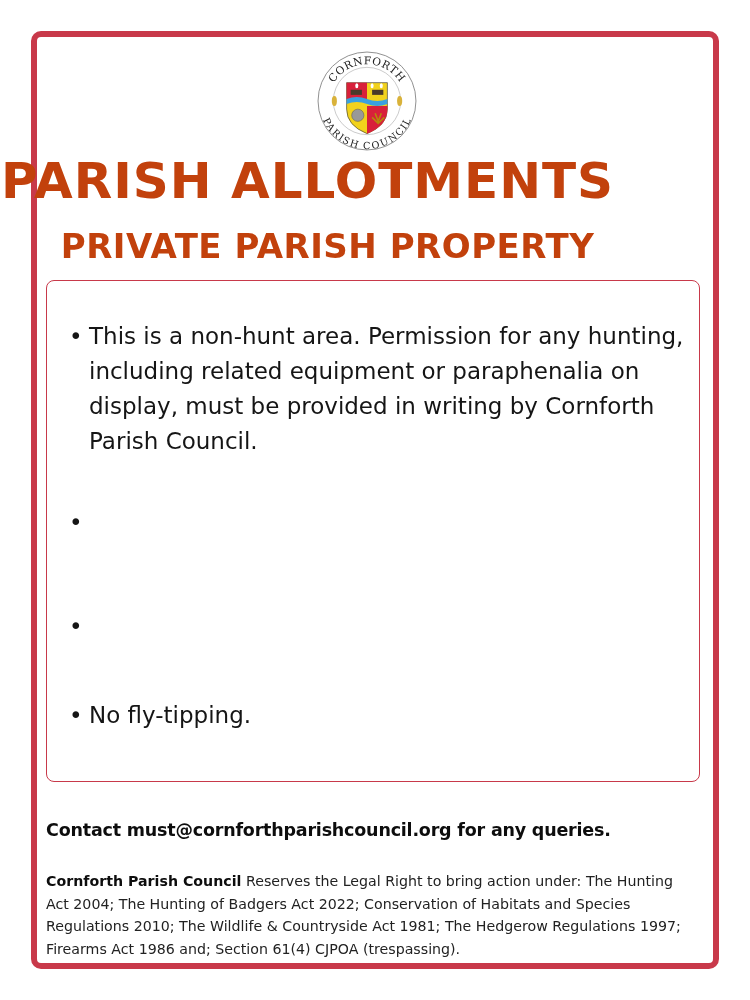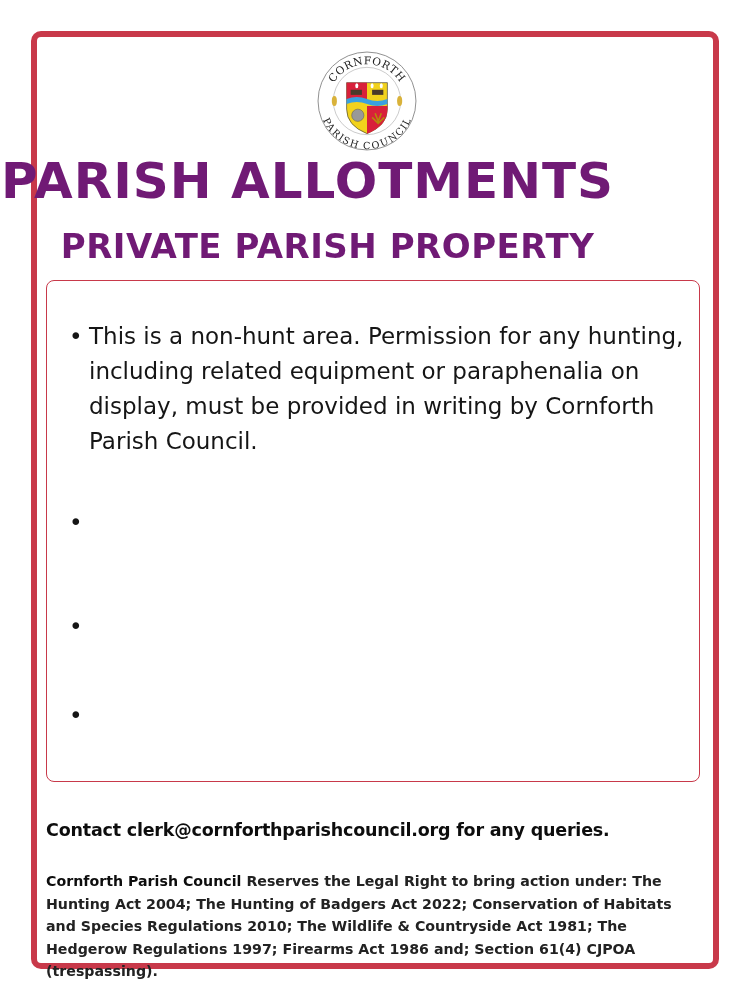--- a/index.html
+++ b/index.html
@@ -2,32 +2,32 @@
 <html><head>
 <meta charset="utf-8">
 <style>
   html, body { margin: 0; padding: 0; background: #ffffff; }
   body { width: 750px; height: 1000px; position: relative; overflow: hidden;
          font-family: "DejaVu Sans", sans-serif; color: #111; }
   .frame { position: absolute; left: 31px; top: 31px; width: 676px; height: 926px;
            border: 6px solid #c8394a; border-radius: 10px; background: #fff; }
   .logo { position: absolute; left: 316px; top: 50px; width: 102px; height: 102px; }
   .title { position: absolute; left: 0; width: 615px; text-align: center;
-           font-family: "DejaVu Sans", sans-serif; font-weight: bold; color: #701a75; }
+           font-family: "DejaVu Sans", sans-serif; font-weight: bold; color: #c2410c; }
   .title-main { top: 152px; font-size: 50px; letter-spacing: 1px; transform: scaleX(1.0); }
   .title-sub { top: 226px; font-size: 34px; left: 20px; letter-spacing: 0.5px; }
   .rules-box { position: absolute; left: 46px; top: 280px; width: 654px; height: 502px;
                border: 1.5px solid #c8394a; border-radius: 8px; box-sizing: border-box; }
   .rule { position: absolute; left: 42px; width: 600px; font-size: 23px; line-height: 35px;
           color: #151515; font-family: "DejaVu Sans", sans-serif; }
   .rule .bullet { position: absolute; left: -20px; top: 0; }
   .contact { position: absolute; left: 46px; top: 820px; font-size: 17.5px; font-weight: bold;
              color: #0d0d0d; font-family: "DejaVu Sans", sans-serif; letter-spacing: -0.2px; }
   .legal { position: absolute; left: 46px; top: 870px; width: 650px; font-size: 14.2px;
-           line-height: 22.5px; color: #222; font-family: "DejaVu Sans", sans-serif; font-weight: bold; }
+           line-height: 22.5px; color: #222; font-family: "DejaVu Sans", sans-serif; }
   .legal b { color: #0d0d0d; }
 </style>
 </head>
 <body>
 
 <div class="frame"></div>
 
 <svg class="logo" viewBox="0 0 100 100">
   <circle cx="50" cy="50" r="48" fill="#fff" stroke="#777" stroke-width="0.8"></circle>
   <circle cx="50" cy="50" r="33" fill="#fff" stroke="#999" stroke-width="0.5"></circle>
@@ -66,20 +66,21 @@
     <span>This is a non-hunt area.  Permission for any hunting, including related equipment or paraphenalia on display, must be provided in writing by Cornforth Parish Council.</span>
   </div>
   <div class="rule" style="top:224px;">
     <span class="bullet">•</span>
   </div>
   <div class="rule" style="top:328px;">
     <span class="bullet">•</span>
   </div>
   <div class="rule" style="top:417px;">
     <span class="bullet">•</span>
+    <span>No fly-tipping.</span>
   </div>
 </div>
 
-<div class="contact">Contact clerk@cornforthparishcouncil.org for any queries.</div>
+<div class="contact">Contact must@cornforthparishcouncil.org for any queries.</div>
 
 <div class="legal">
   <b>Cornforth Parish Council</b><span> Reserves the Legal Right to bring action under: The Hunting Act 2004;  The Hunting of Badgers Act 2022; Conservation of Habitats and Species Regulations 2010; The Wildlife &amp; Countryside Act 1981;  The Hedgerow Regulations 1997; Firearms Act 1986 and;  Section 61(4) CJPOA  (trespassing).</span>
 </div>
 
 </body></html>

